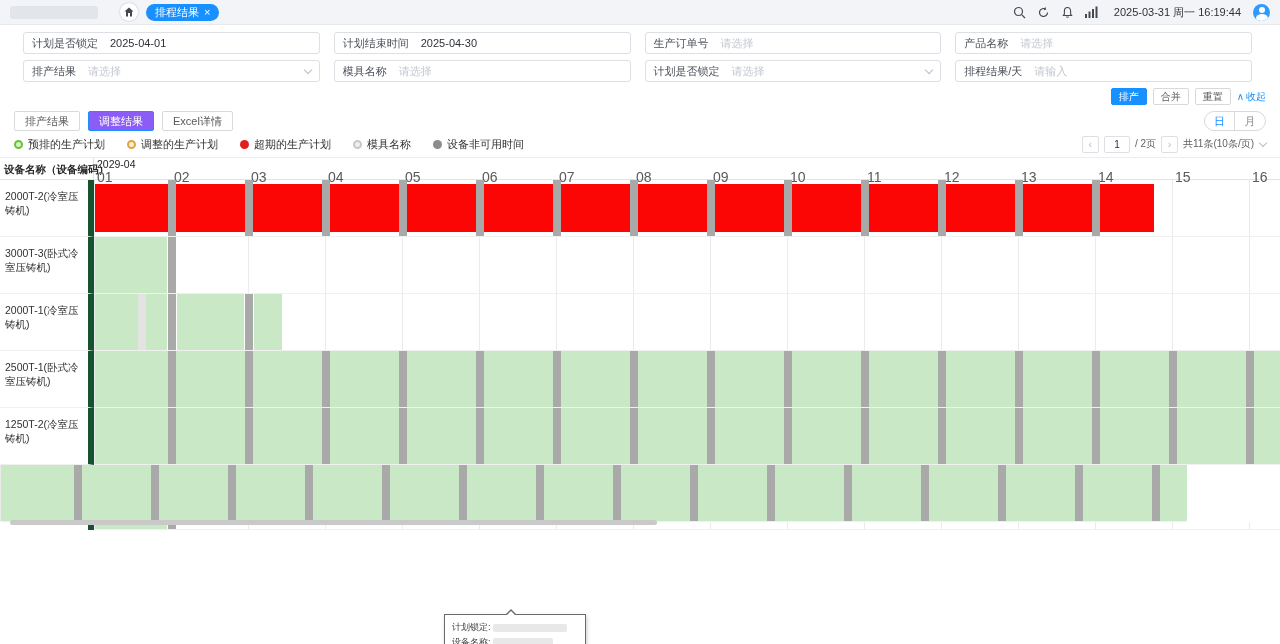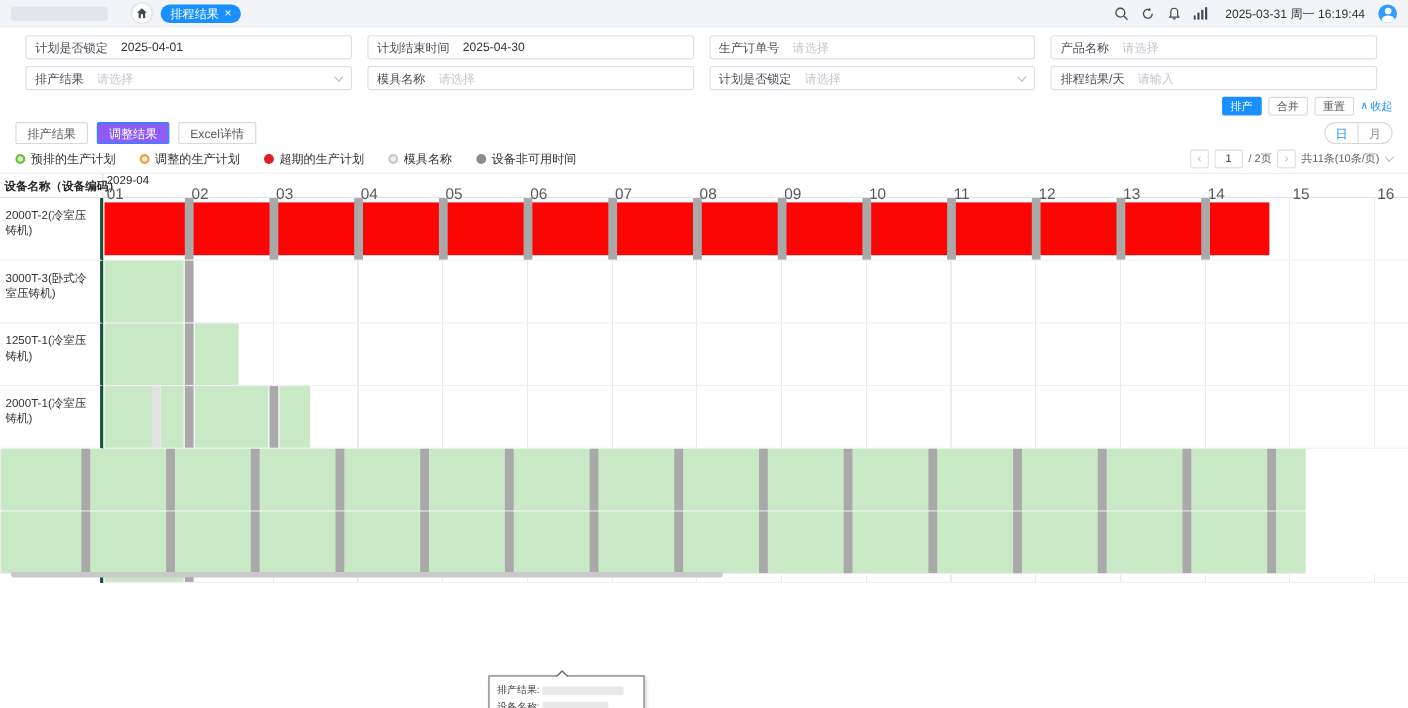--- a/index.html
+++ b/index.html
@@ -59,21 +59,21 @@
   .g-head { display:flex; height:22px; border-bottom:1px solid #e3e3e3; }
   .g-label-head { width:94px; border-right:1px solid #e2e2e2; font-size:10.5px; font-weight:bold;
     color:#262626; padding:5px 0 0 4px; white-space:nowrap; }
   .g-days { position:relative; width:1186px; }
   .g-month { position:absolute; left:3px; top:0; font-size:10.5px; color:#262626; }
   .g-dayrow { position:absolute; left:0; bottom:0; height:11px; white-space:nowrap; }
   .g-day { display:inline-block; width:77px; font-size:14px; color:#595959; padding-left:3px; }
   .g-body { position:relative; }
   .gantt-row { display:flex; height:57px; }
   .gantt-row.partial { height:8px; overflow:hidden; }
-  .row-label { width:94px; border-right:3px solid #14532d; border-bottom:1px solid #f0f0f0;
+  .row-label { width:94px; border-right:6px solid #14532d; border-bottom:1px solid #f0f0f0;
     font-size:10.5px; color:#303133; padding:9px 2px 0 5px; line-height:1.35; }
   .row-track { position:relative; width:1186px; border-bottom:1px solid #f0f0f0;
     background:repeating-linear-gradient(to right,#ebebeb 0 1px,transparent 1px 77px); }
   .bar { position:absolute; top:0; bottom:0; }
   .bar.late { top:4px; bottom:4px; background:#fb0505; }
   .bar.planned { background:#c9e8c5; }
   .strip { position:absolute; top:0; bottom:0; width:8px; background:#a9a9a9; z-index:2; }
   .strip.mold { background:#e3e3e3; }
   .hscroll { position:absolute; left:10px; bottom:5px; width:647px; height:5px; border-radius:3px;
     background:#c9c9c9; z-index:6; cursor:grab; }
@@ -259,90 +259,104 @@
         </div>
       </div>
       <div class="gantt-row">
         <div class="row-label">3000T-3(卧式冷室压铸机)</div>
         <div class="row-track">
           <div class="bar planned" style="left: 1px; width: 72.38px;"></div>
           <div class="strip" style="left: 74px;"></div>
         </div>
       </div>
       <div class="gantt-row">
-        <div class="row-label">1250T-1(冷室压铸机)</div>
-        <div class="row-track">
-          <div class="bar planned" style="left: 1px; width: 72.38px;"></div>
-          <div class="bar planned" style="left: 82.62px; width: 40.04px;"></div>
-          <div class="strip" style="left: 74px;"></div>
-        </div>
-      </div>
-      <div class="gantt-row">
         <div class="row-label">2000T-1(冷室压铸机)</div>
         <div class="row-track">
           <div class="bar planned" style="left: 1px; width: 43.89px;"></div>
           <div class="bar planned" style="left: 51.82px; width: 21.56px;"></div>
           <div class="bar planned" style="left: 82.62px; width: 67.76px;"></div>
           <div class="bar planned" style="left: 159.62px; width: 28.49px;"></div>
           <div class="strip" style="left: 74px;"></div>
           <div class="strip" style="left: 151px;"></div>
           <div class="strip mold" style="left: 44.355px;"></div>
         </div>
       </div>
       <div class="gantt-row">
+        <div class="row-label">2500T-1(卧式冷室压铸机)</div>
         <div class="row-track">
           <div class="bar planned" style="left: 1px; width: 1185.8px;"></div>
           <div class="strip" style="left: 74px;"></div>
           <div class="strip" style="left: 151px;"></div>
           <div class="strip" style="left: 228px;"></div>
           <div class="strip" style="left: 305px;"></div>
           <div class="strip" style="left: 382px;"></div>
           <div class="strip" style="left: 459px;"></div>
           <div class="strip" style="left: 536px;"></div>
           <div class="strip" style="left: 613px;"></div>
           <div class="strip" style="left: 690px;"></div>
           <div class="strip" style="left: 767px;"></div>
           <div class="strip" style="left: 844px;"></div>
           <div class="strip" style="left: 921px;"></div>
           <div class="strip" style="left: 998px;"></div>
           <div class="strip" style="left: 1075px;"></div>
           <div class="strip" style="left: 1152px;"></div>
         </div>
       </div>
       <div class="gantt-row">
+        <div class="row-label">1250T-2(冷室压铸机)</div>
         <div class="row-track">
           <div class="bar planned" style="left: 1px; width: 1185.8px;"></div>
           <div class="strip" style="left: 74px;"></div>
           <div class="strip" style="left: 151px;"></div>
           <div class="strip" style="left: 228px;"></div>
           <div class="strip" style="left: 305px;"></div>
           <div class="strip" style="left: 382px;"></div>
           <div class="strip" style="left: 459px;"></div>
           <div class="strip" style="left: 536px;"></div>
           <div class="strip" style="left: 613px;"></div>
           <div class="strip" style="left: 690px;"></div>
           <div class="strip" style="left: 767px;"></div>
           <div class="strip" style="left: 844px;"></div>
           <div class="strip" style="left: 921px;"></div>
           <div class="strip" style="left: 998px;"></div>
           <div class="strip" style="left: 1075px;"></div>
           <div class="strip" style="left: 1152px;"></div>
         </div>
       </div>
+      <div class="gantt-row">
+        <div class="row-track">
+          <div class="bar planned" style="left: 1px; width: 1185.8px;"></div>
+          <div class="strip" style="left: 74px;"></div>
+          <div class="strip" style="left: 151px;"></div>
+          <div class="strip" style="left: 228px;"></div>
+          <div class="strip" style="left: 305px;"></div>
+          <div class="strip" style="left: 382px;"></div>
+          <div class="strip" style="left: 459px;"></div>
+          <div class="strip" style="left: 536px;"></div>
+          <div class="strip" style="left: 613px;"></div>
+          <div class="strip" style="left: 690px;"></div>
+          <div class="strip" style="left: 767px;"></div>
+          <div class="strip" style="left: 844px;"></div>
+          <div class="strip" style="left: 921px;"></div>
+          <div class="strip" style="left: 998px;"></div>
+          <div class="strip" style="left: 1075px;"></div>
+          <div class="strip" style="left: 1152px;"></div>
+        </div>
+      </div>
       <div class="gantt-row partial">
         <div class="row-label"></div>
         <div class="row-track">
           <div class="bar planned" style="left: 1px; width: 72.38px;"></div>
           <div class="strip" style="left: 74px;"></div>
         </div>
       </div>
     </div>
 
   <div class="tooltip">
     <div class="arrow"></div>
     <div id="tipLines">
-        <div class="tip-line"><span>排产结果: </span><div class="redact" style="width: 74px;"></div></div>
+        <div class="tip-line"><span>计划锁定: </span><div class="redact" style="width: 74px;"></div></div>
         <div class="tip-line"><span>设备名称: </span><div class="redact" style="width: 60px;"></div></div>
       </div>
   </div>
 
   <div class="hscroll"></div>
 </section>
 
 </body></html>

